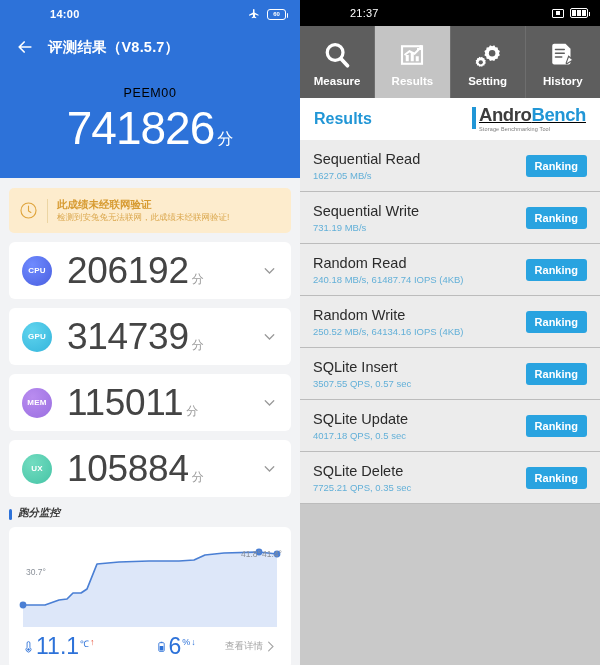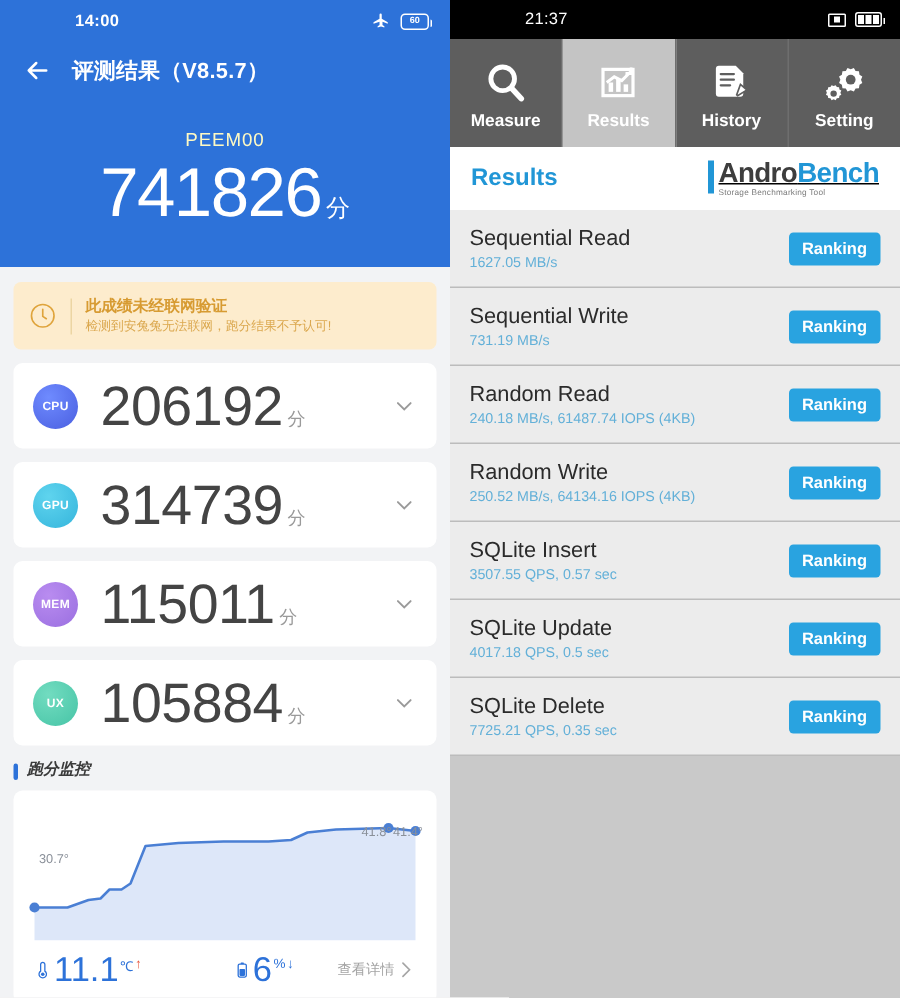--- a/index.html
+++ b/index.html
@@ -31,21 +31,21 @@
   }
   .ic-batt span { font-size:6px; line-height:1; color:#fff; font-weight:700; }
 
   .l-appbar { height:38px; background:#2d72d9; display:flex; align-items:center; padding:0 14px; }
   .l-back { width:22px; height:22px; display:flex; align-items:center; justify-content:center; cursor:pointer; }
   .l-title { color:#fff; font-size:14.5px; font-weight:700; margin-left:12px; letter-spacing:.2px; }
 
   .l-hero {
     background:#2d72d9; padding:20px 0 26px; text-align:center;
   }
-  .hero-device { color:#fef9c3; font-size:12.5px; letter-spacing:.6px; }
+  .hero-device { color:#000000; font-size:12.5px; letter-spacing:.6px; }
   .hero-score {
     color:#fff; margin-top:4px; display:flex; align-items:baseline; justify-content:center;
   }
   .hero-num { font-size:46px; font-weight:400; letter-spacing:-1px; line-height:1.05; }
   .hero-unit { font-size:16px; margin-left:3px; }
 
   .l-body { padding:10px 9px 0; }
 
   .warn {
     background:#fdeccd; border-radius:5px; display:flex; align-items:center;
@@ -189,21 +189,21 @@
       <div class="warn">
         <span class="warn-ic">
           <svg viewBox="0 0 24 24" width="19" height="19">
             <circle cx="12" cy="12" r="9.5" fill="none" stroke="#dfa43c" stroke-width="1.4"></circle>
             <path d="M12 6.5v6l3 2" fill="none" stroke="#dfa43c" stroke-width="1.4" stroke-linecap="round"></path>
           </svg>
         </span>
         <span class="warn-div"></span>
         <span class="warn-txt">
           <span class="warn-t1" style="display:block">此成绩未经联网验证</span>
-          <span class="warn-t2" style="display:block">检测到安兔兔无法联网，跑分结果不予认可!</span>
+          <span class="warn-t2" style="display:block">检测到安兔兔无法联网，此成绩未经联网验证!</span>
         </span>
       </div>
 
       <div class="srow">
         <span class="badge cpu">CPU</span>
         <span class="srow-val">
           <span class="srow-num">206192</span>
           <span class="srow-unit">分</span>
         </span>
         <span class="chev">
@@ -344,37 +344,37 @@
             <rect x="15" y="13" width="2.4" height="4" fill="#fff"></rect>
             <path d="M6 12l4-3 4 2 5-5" fill="none" stroke="#fff" stroke-width="1.6"></path>
             <path d="M19 4v3.2h-3" fill="none" stroke="#fff" stroke-width="1.5"></path>
           </svg>
         </span>
         <span class="tlabel">Results</span>
       </div>
       <div class="tab">
         <span class="ticon">
           <svg viewBox="0 0 24 24" width="30" height="30">
-            <path d="M5 3h9l4 4v11a1.6 1.6 0 0 1-1.6 1.6H5A1.6 1.6 0 0 1 3.4 18V4.6A1.6 1.6 0 0 1 5 3z" fill="#fff"></path>
-            <path d="M6 7.5h7M6 10.5h7M6 13.5h5" stroke="#5e5e5e" stroke-width="1.2" stroke-linecap="round"></path>
-            <path d="M14.5 18.5l2-5.5 3.5 3-5 3z" fill="#fff" stroke="#5e5e5e" stroke-width=".9"></path>
-          </svg>
-        </span>
-        <span class="tlabel">History</span>
-      </div>
-      <div class="tab">
-        <span class="ticon">
-          <svg viewBox="0 0 24 24" width="30" height="30">
             <path fill="#fff" d="M17 4.2l.9 1.6 1.8.2.3 1.8 1.5 1-.7 1.7.7 1.7-1.5 1-.3 1.8-1.8.2-.9 1.6-1.7-.7-1.7.7-.9-1.6-1.8-.2-.3-1.8-1.5-1 .7-1.7-.7-1.7 1.5-1 .3-1.8 1.8-.2.9-1.6 1.7.7z"></path>
             <circle cx="15.3" cy="10.5" r="2.6" fill="#5e5e5e"></circle>
             <path fill="#fff" d="M7.3 13.4l.6 1 1.2.1.2 1.2 1 .6-.5 1.1.5 1.1-1 .6-.2 1.2-1.2.1-.6 1-1.1-.5-1.1.5-.6-1-1.2-.1-.2-1.2-1-.6.5-1.1-.5-1.1 1-.6.2-1.2 1.2-.1.6-1 1.1.5z"></path>
             <circle cx="6.2" cy="17.9" r="1.7" fill="#5e5e5e"></circle>
           </svg>
         </span>
         <span class="tlabel">Setting</span>
+      </div>
+      <div class="tab">
+        <span class="ticon">
+          <svg viewBox="0 0 24 24" width="30" height="30">
+            <path d="M5 3h9l4 4v11a1.6 1.6 0 0 1-1.6 1.6H5A1.6 1.6 0 0 1 3.4 18V4.6A1.6 1.6 0 0 1 5 3z" fill="#fff"></path>
+            <path d="M6 7.5h7M6 10.5h7M6 13.5h5" stroke="#5e5e5e" stroke-width="1.2" stroke-linecap="round"></path>
+            <path d="M14.5 18.5l2-5.5 3.5 3-5 3z" fill="#fff" stroke="#5e5e5e" stroke-width=".9"></path>
+          </svg>
+        </span>
+        <span class="tlabel">History</span>
       </div>
     </div>
 
     <div class="r-head">
       <span class="r-head-title">Results</span>
       <span class="logo">
         <span class="logo-bar"></span>
         <span class="logo-txt">
           <span class="logo-main" style="display:block">
             <span class="dark">Andro</span><span class="blue">Bench</span>

